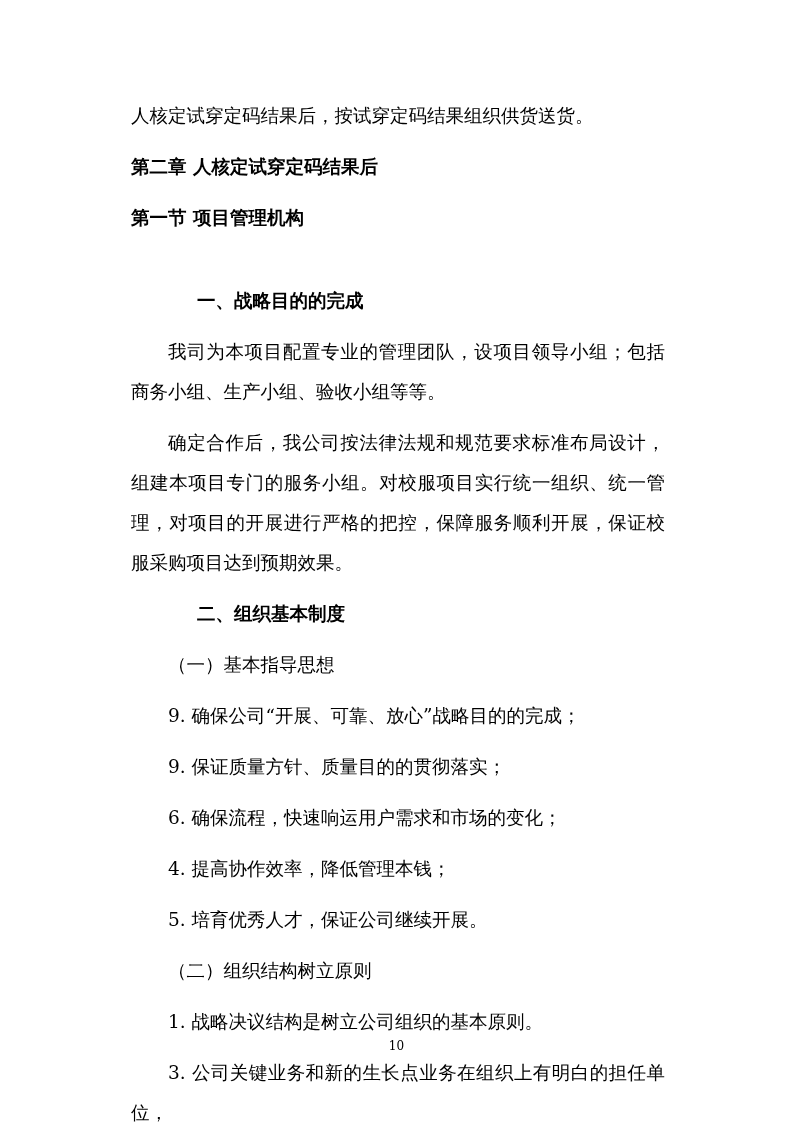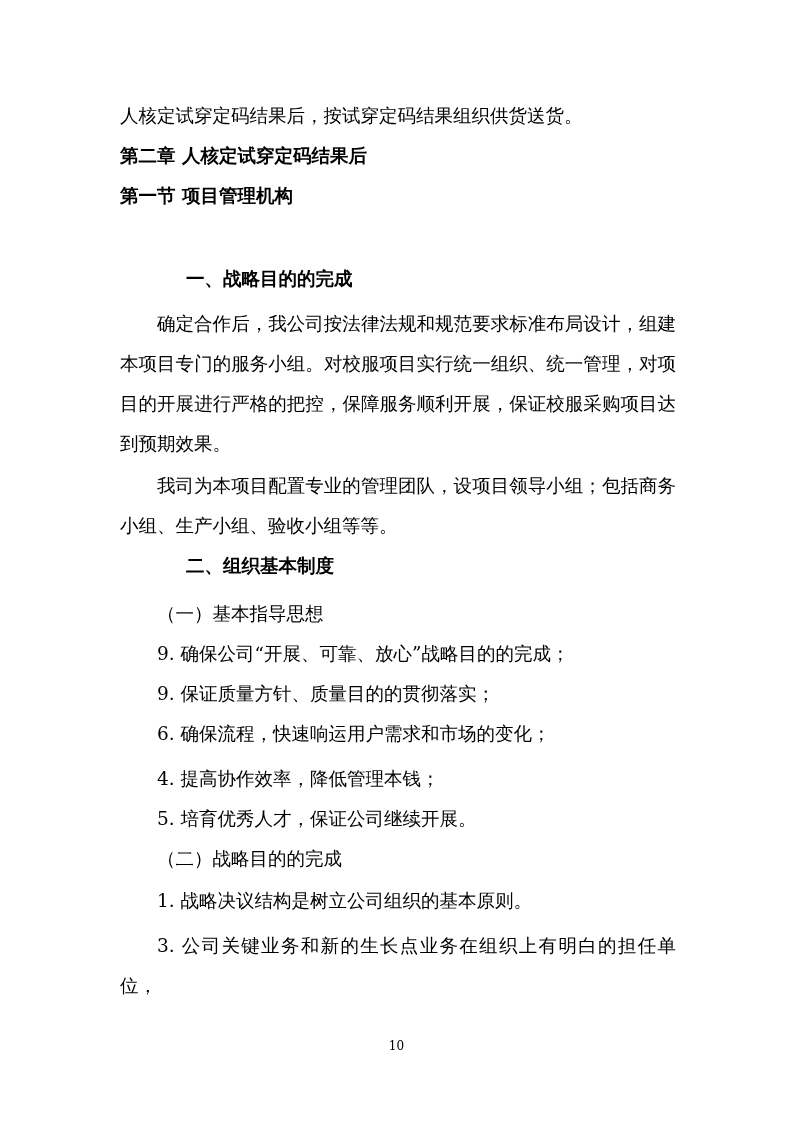--- a/index.html
+++ b/index.html
@@ -16,21 +16,21 @@
     color: #000000;
     font-family: "DejaVu Serif", "Liberation Serif", serif;
   }
   .content {
     position: absolute;
     left: 120px;
     top: 0;
     width: 556px;
   }
   .content p {
-    margin: 0;
+    margin: 11px;
     font-size: 18.5px;
     line-height: 40px;
     text-align: justify;
     letter-spacing: 0;
     word-break: break-all;
   }
   .indent {
     text-indent: 2em;
   }
   .chapter-heading, .section-heading {
@@ -73,39 +73,39 @@
   <div class="content">
 
     <p class="mt-96">人核定试穿定码结果后，按试穿定码结果组织供货送货。</p>
 
     <p class="chapter-heading">第二章 人核定试穿定码结果后</p>
 
     <p class="section-heading">第一节 项目管理机构</p>
 
     <p class="num-heading mt-blankline">一、战略目的的完成</p>
 
+    <p class="indent mt-2">我司为本项目配置专业的管理团队，设项目领导小组；包括商务小组、生产小组、验收小组等等。</p>
+
     <p class="indent mt-5">确定合作后，我公司按法律法规和规范要求标准布局设计，组建本项目专门的服务小组。对校服项目实行统一组织、统一管理，对项目的开展进行严格的把控，保障服务顺利开展，保证校服采购项目达到预期效果。</p>
-
-    <p class="indent mt-2">我司为本项目配置专业的管理团队，设项目领导小组；包括商务小组、生产小组、验收小组等等。</p>
 
     <p class="num-heading">二、组织基本制度</p>
 
     <p class="indent mt-8">（一）基本指导思想</p>
 
     <p class="indent">9. 确保公司“开展、可靠、放心”战略目的的完成；</p>
 
     <p class="indent">9. 保证质量方针、质量目的的贯彻落实；</p>
 
     <p class="indent">6. 确保流程，快速响运用户需求和市场的变化；</p>
 
     <p class="indent mt-5">4. 提高协作效率，降低管理本钱；</p>
 
     <p class="indent">5. 培育优秀人才，保证公司继续开展。</p>
 
-    <p class="indent">（二）战略目的的完成</p>
+    <p class="indent">（二）组织结构树立原则</p>
 
     <p class="indent mt-2">1. 战略决议结构是树立公司组织的基本原则。</p>
 
 
     <p class="indent mt-5">3. 公司关键业务和新的生长点业务在组织上有明白的担任单位，</p>
 
   </div>
 
   <div class="page-number">10</div>
 </div>

